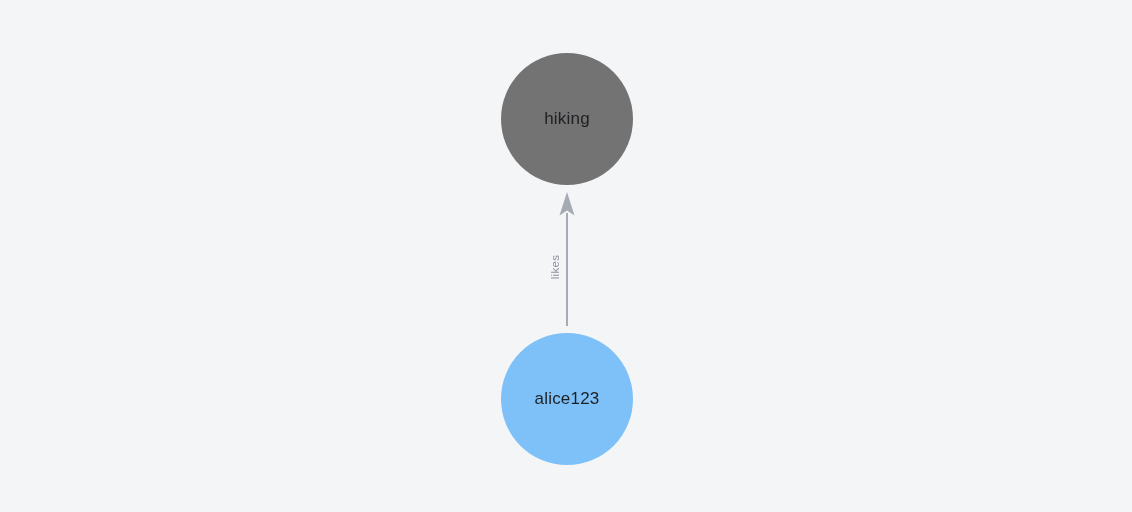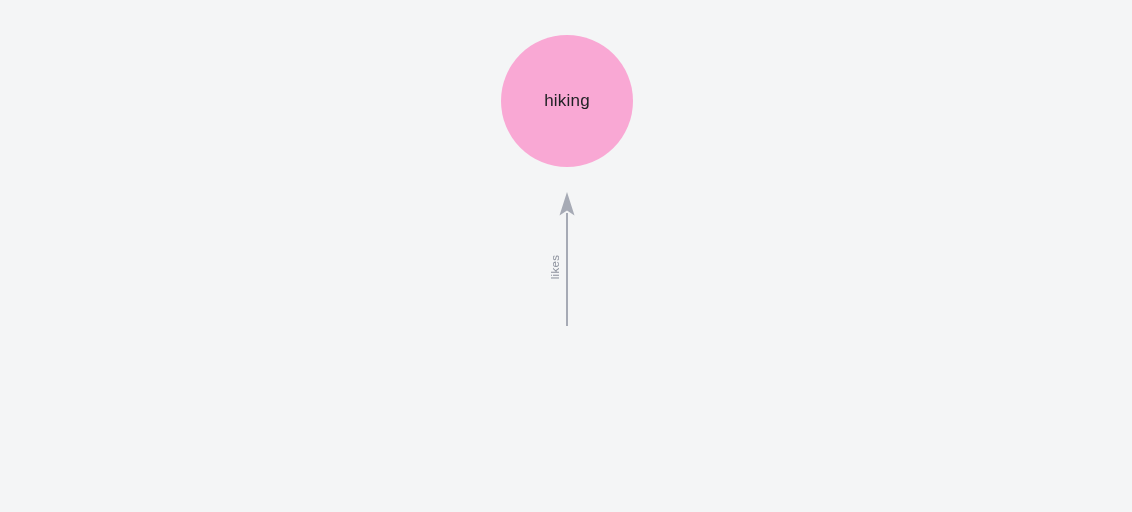--- a/index.html
+++ b/index.html
@@ -27,22 +27,22 @@
   }
   .node-label {
     font-size: 17px;
     color: #1e2023;
     letter-spacing: 0.2px;
     text-align: center;
     user-select: none;
   }
   .node-hiking {
     left: 501px;
-    top: 35px;
-    background: #f9a8d4;
+    top: 53px;
+    background: #737373;
   }
   .node-alice {
     left: 501px;
     top: 333px;
     background: #7dc1f8;
   }
   .edge-svg {
     position: absolute;
     left: 0;
     top: 0;
@@ -73,14 +73,17 @@
     <line class="hit" x1="567" y1="326" x2="567" y2="213" stroke="#a6aab5" stroke-width="2"></line>
     <polygon points="567,192 574.5,215.5 567,210.5 559.5,215.5" fill="#a6aab5"></polygon>
   </svg>
 
   <div class="edge-label">likes</div>
 
   <div class="node node-hiking">
     <span class="node-label">hiking</span>
   </div>
 
+  <div class="node node-alice">
+    <span class="node-label">alice123</span>
+  </div>
 
 </div>
 
 </body></html>

